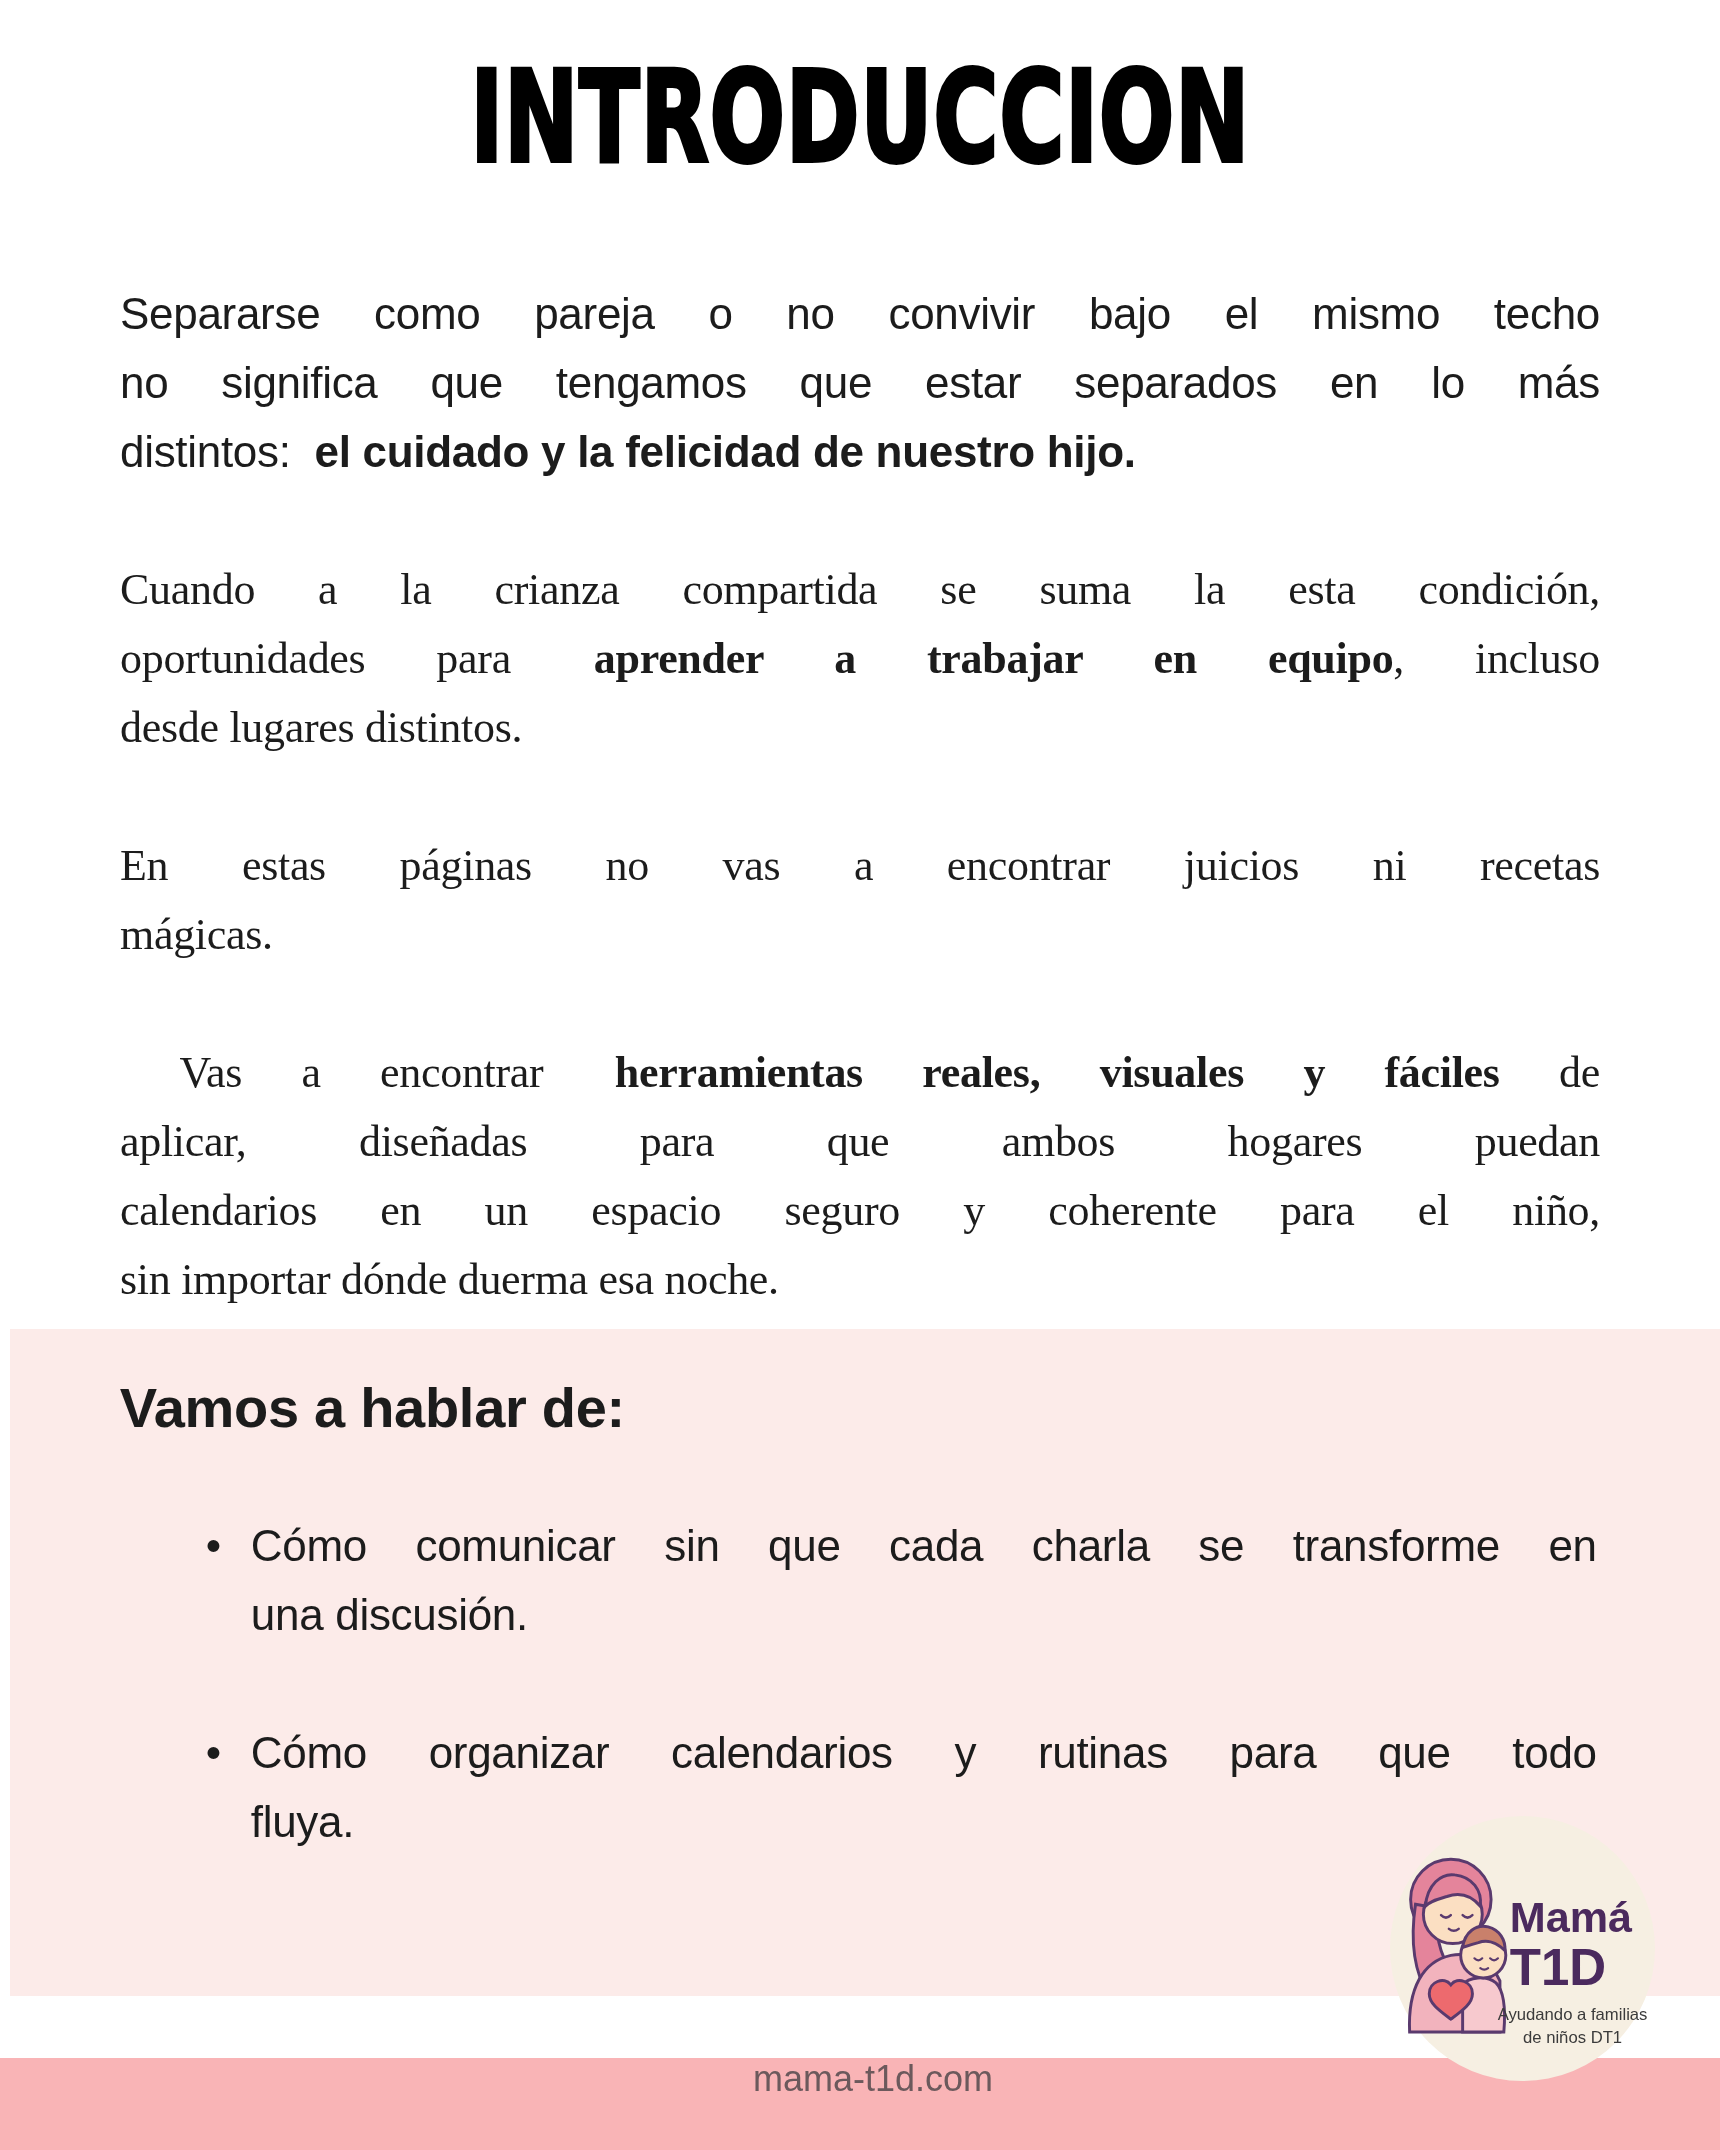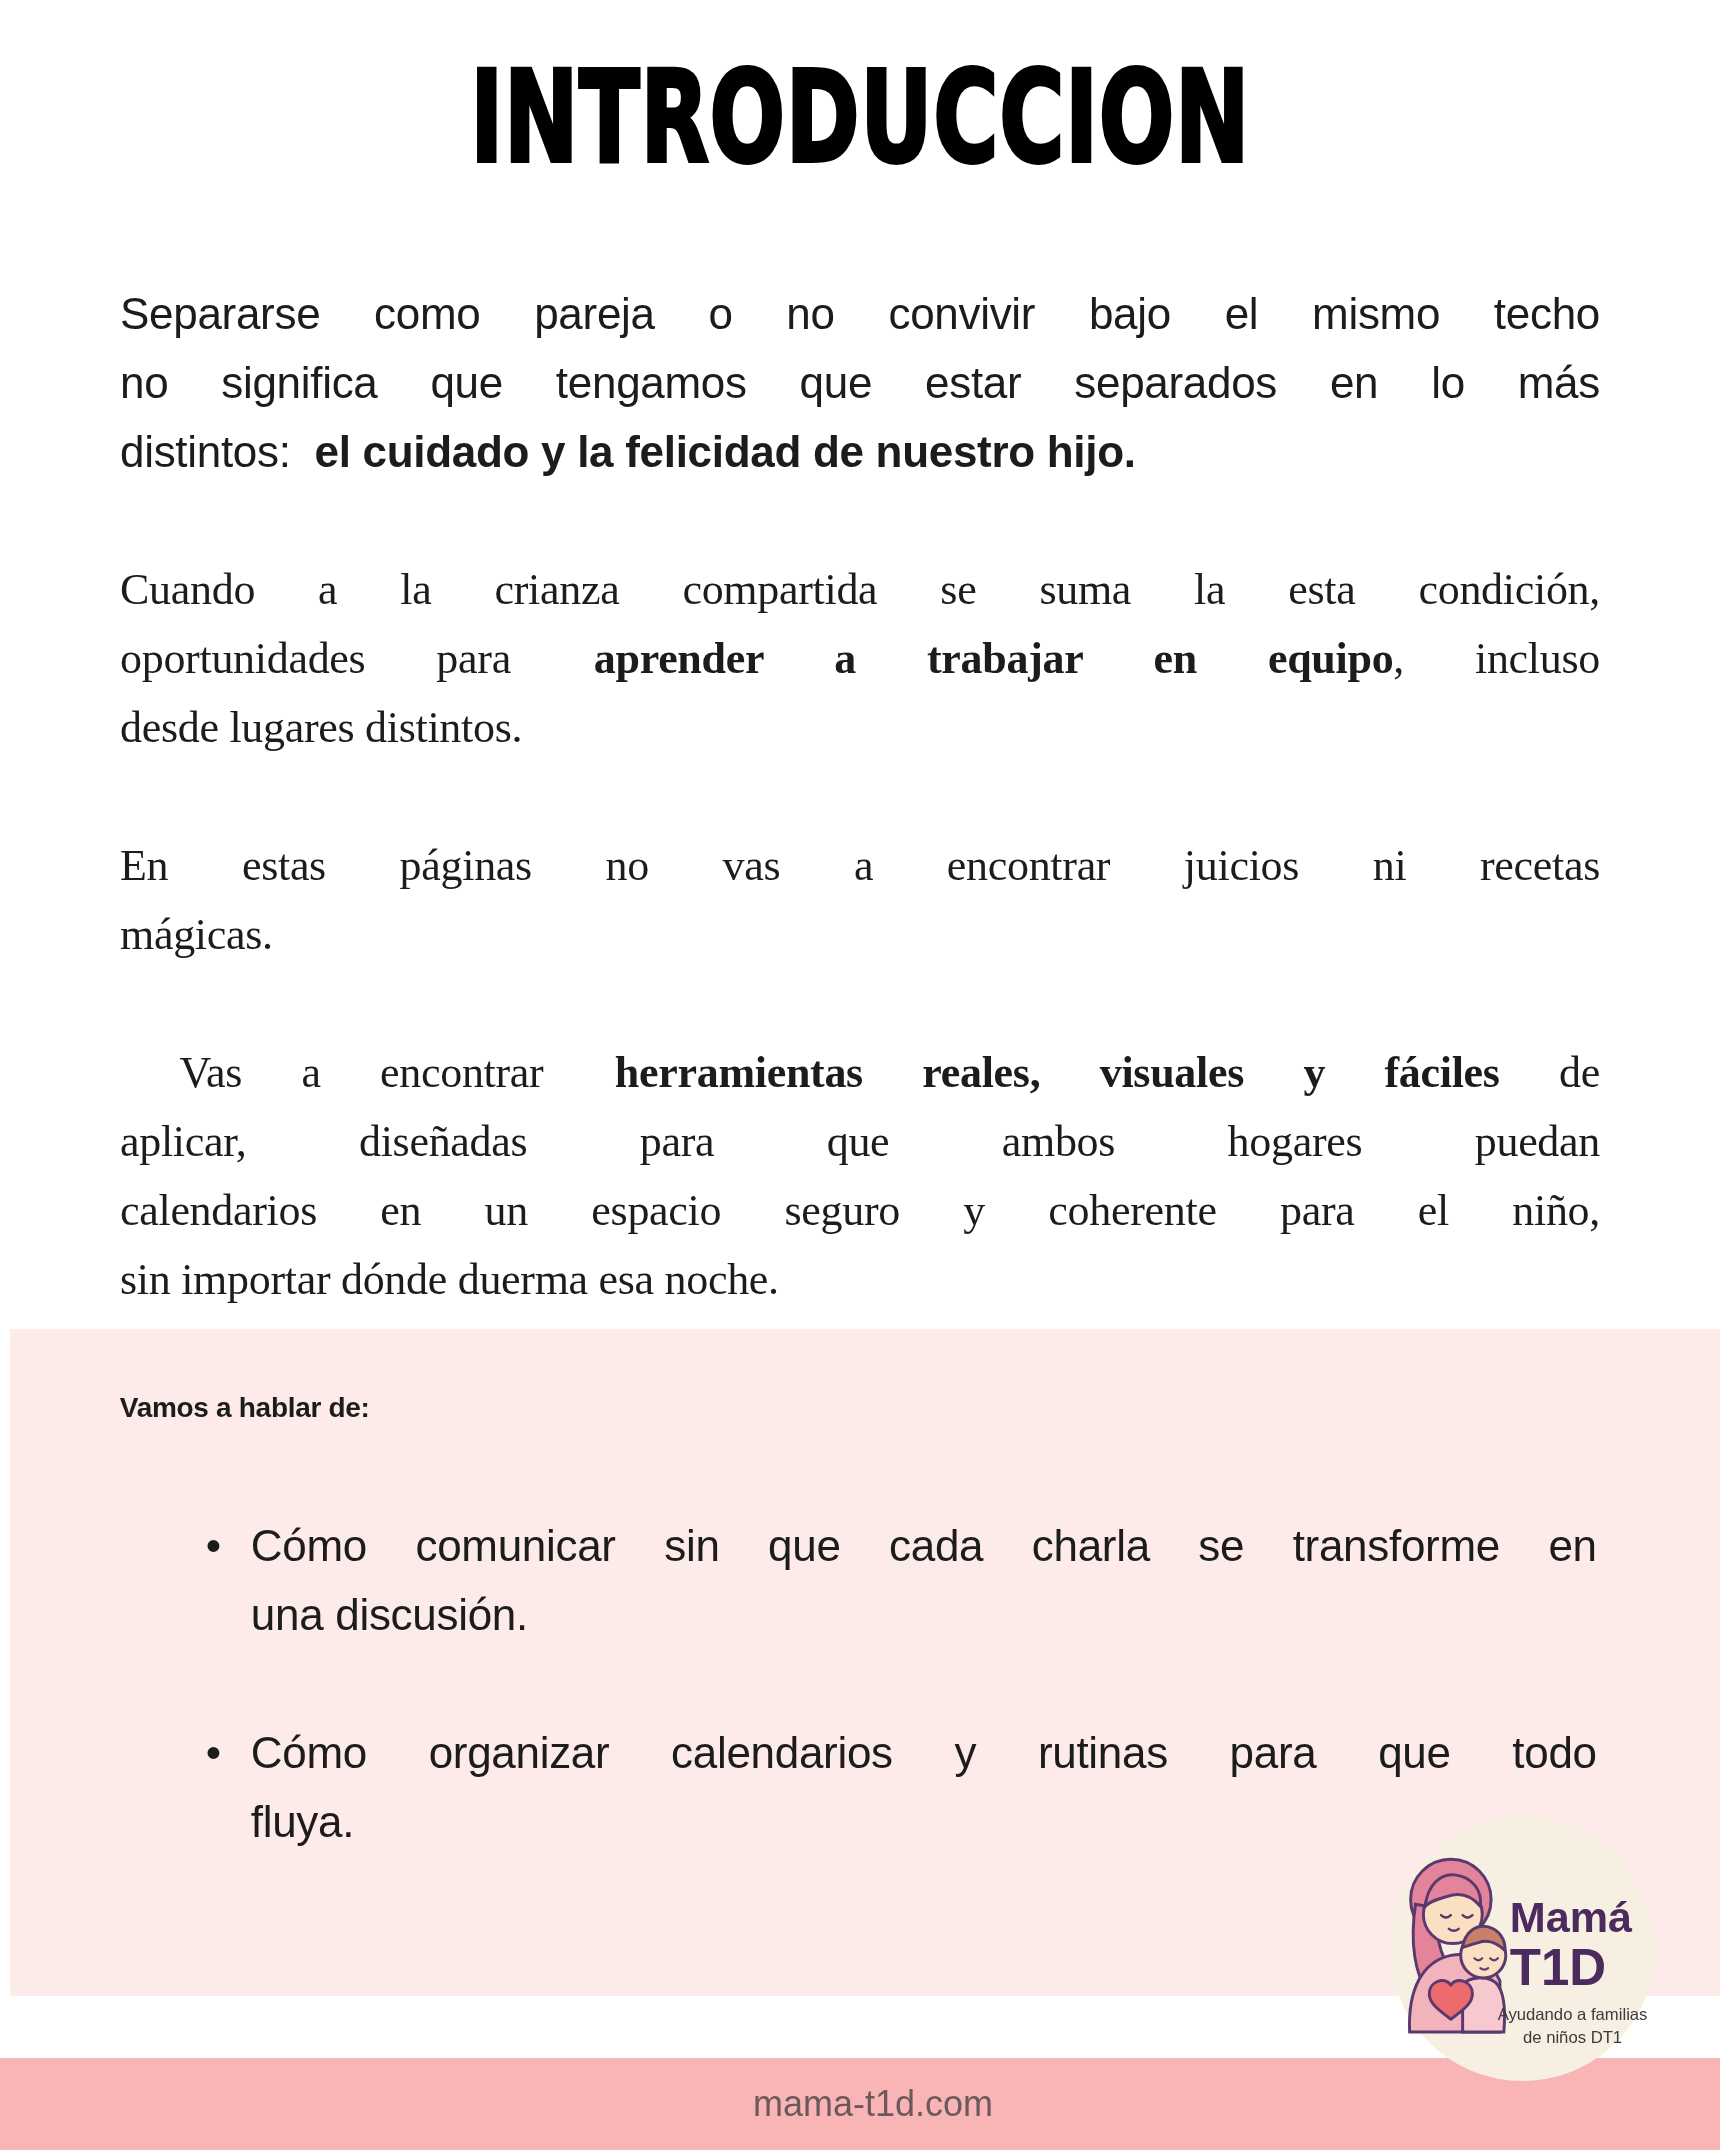--- a/index.html
+++ b/index.html
@@ -23,29 +23,29 @@
   .content{ margin:98px 120px 0 120px; font-size:44px; letter-spacing:-0.3px; }
   .para + .para{ margin-top:69px;font-family:Liberation Serif, serif; }
   .line{ line-height:69px; }
   .line.just{ text-align:justify; text-align-last:justify; }
   .b{ font-weight:bold;margin-left:12px; }
   .highlight{
     margin-top:14.7px; margin-left:9.8px; width:1710px; height:667px;
     background:var(--highlight-bg); padding:44px 123px 0 110px;
     font-size:44px; letter-spacing:-0.3px;
   }
-  .highlight h2{ font-size:28px; line-height:69px; font-weight:bold; color:var(--text); }
+  .highlight h2{ font-size:56px; line-height:69px; font-weight:bold; color:var(--text); }
   .bullets{ list-style:none; margin-top:69px; margin-left:86px; }
   .bullets li{ display:flex; }
   .bullets li + li{ margin-top:69px; }
   .dot{ width:45px; line-height:69px; font-size:44px; flex:0 0 45px; }
   .btext{ flex:1; }
   .footerband{
     position:absolute; left:0; bottom:0; width:1720px; height:92px;
-    background:var(--footer-bg); display:flex; align-items:center; justify-content:center;
+    background:var(--footer-bg); display:flex; justify-content:center;
     font-size:36px; color:var(--footer-text); letter-spacing:0;padding-left:26px;
   }
   .logo{ position:absolute; left:1390px; top:1816px; width:265px; height:265px; z-index:5; }
   .logo svg{ display:block; }
   .brand-text{ font-family:"Liberation Sans", sans-serif; font-weight:bold; fill:var(--brand-purple); }
   .tag-text{ font-family:"Liberation Sans", sans-serif; fill:#3b3b3b; }
 </style>
 </head>
 <body>
 

